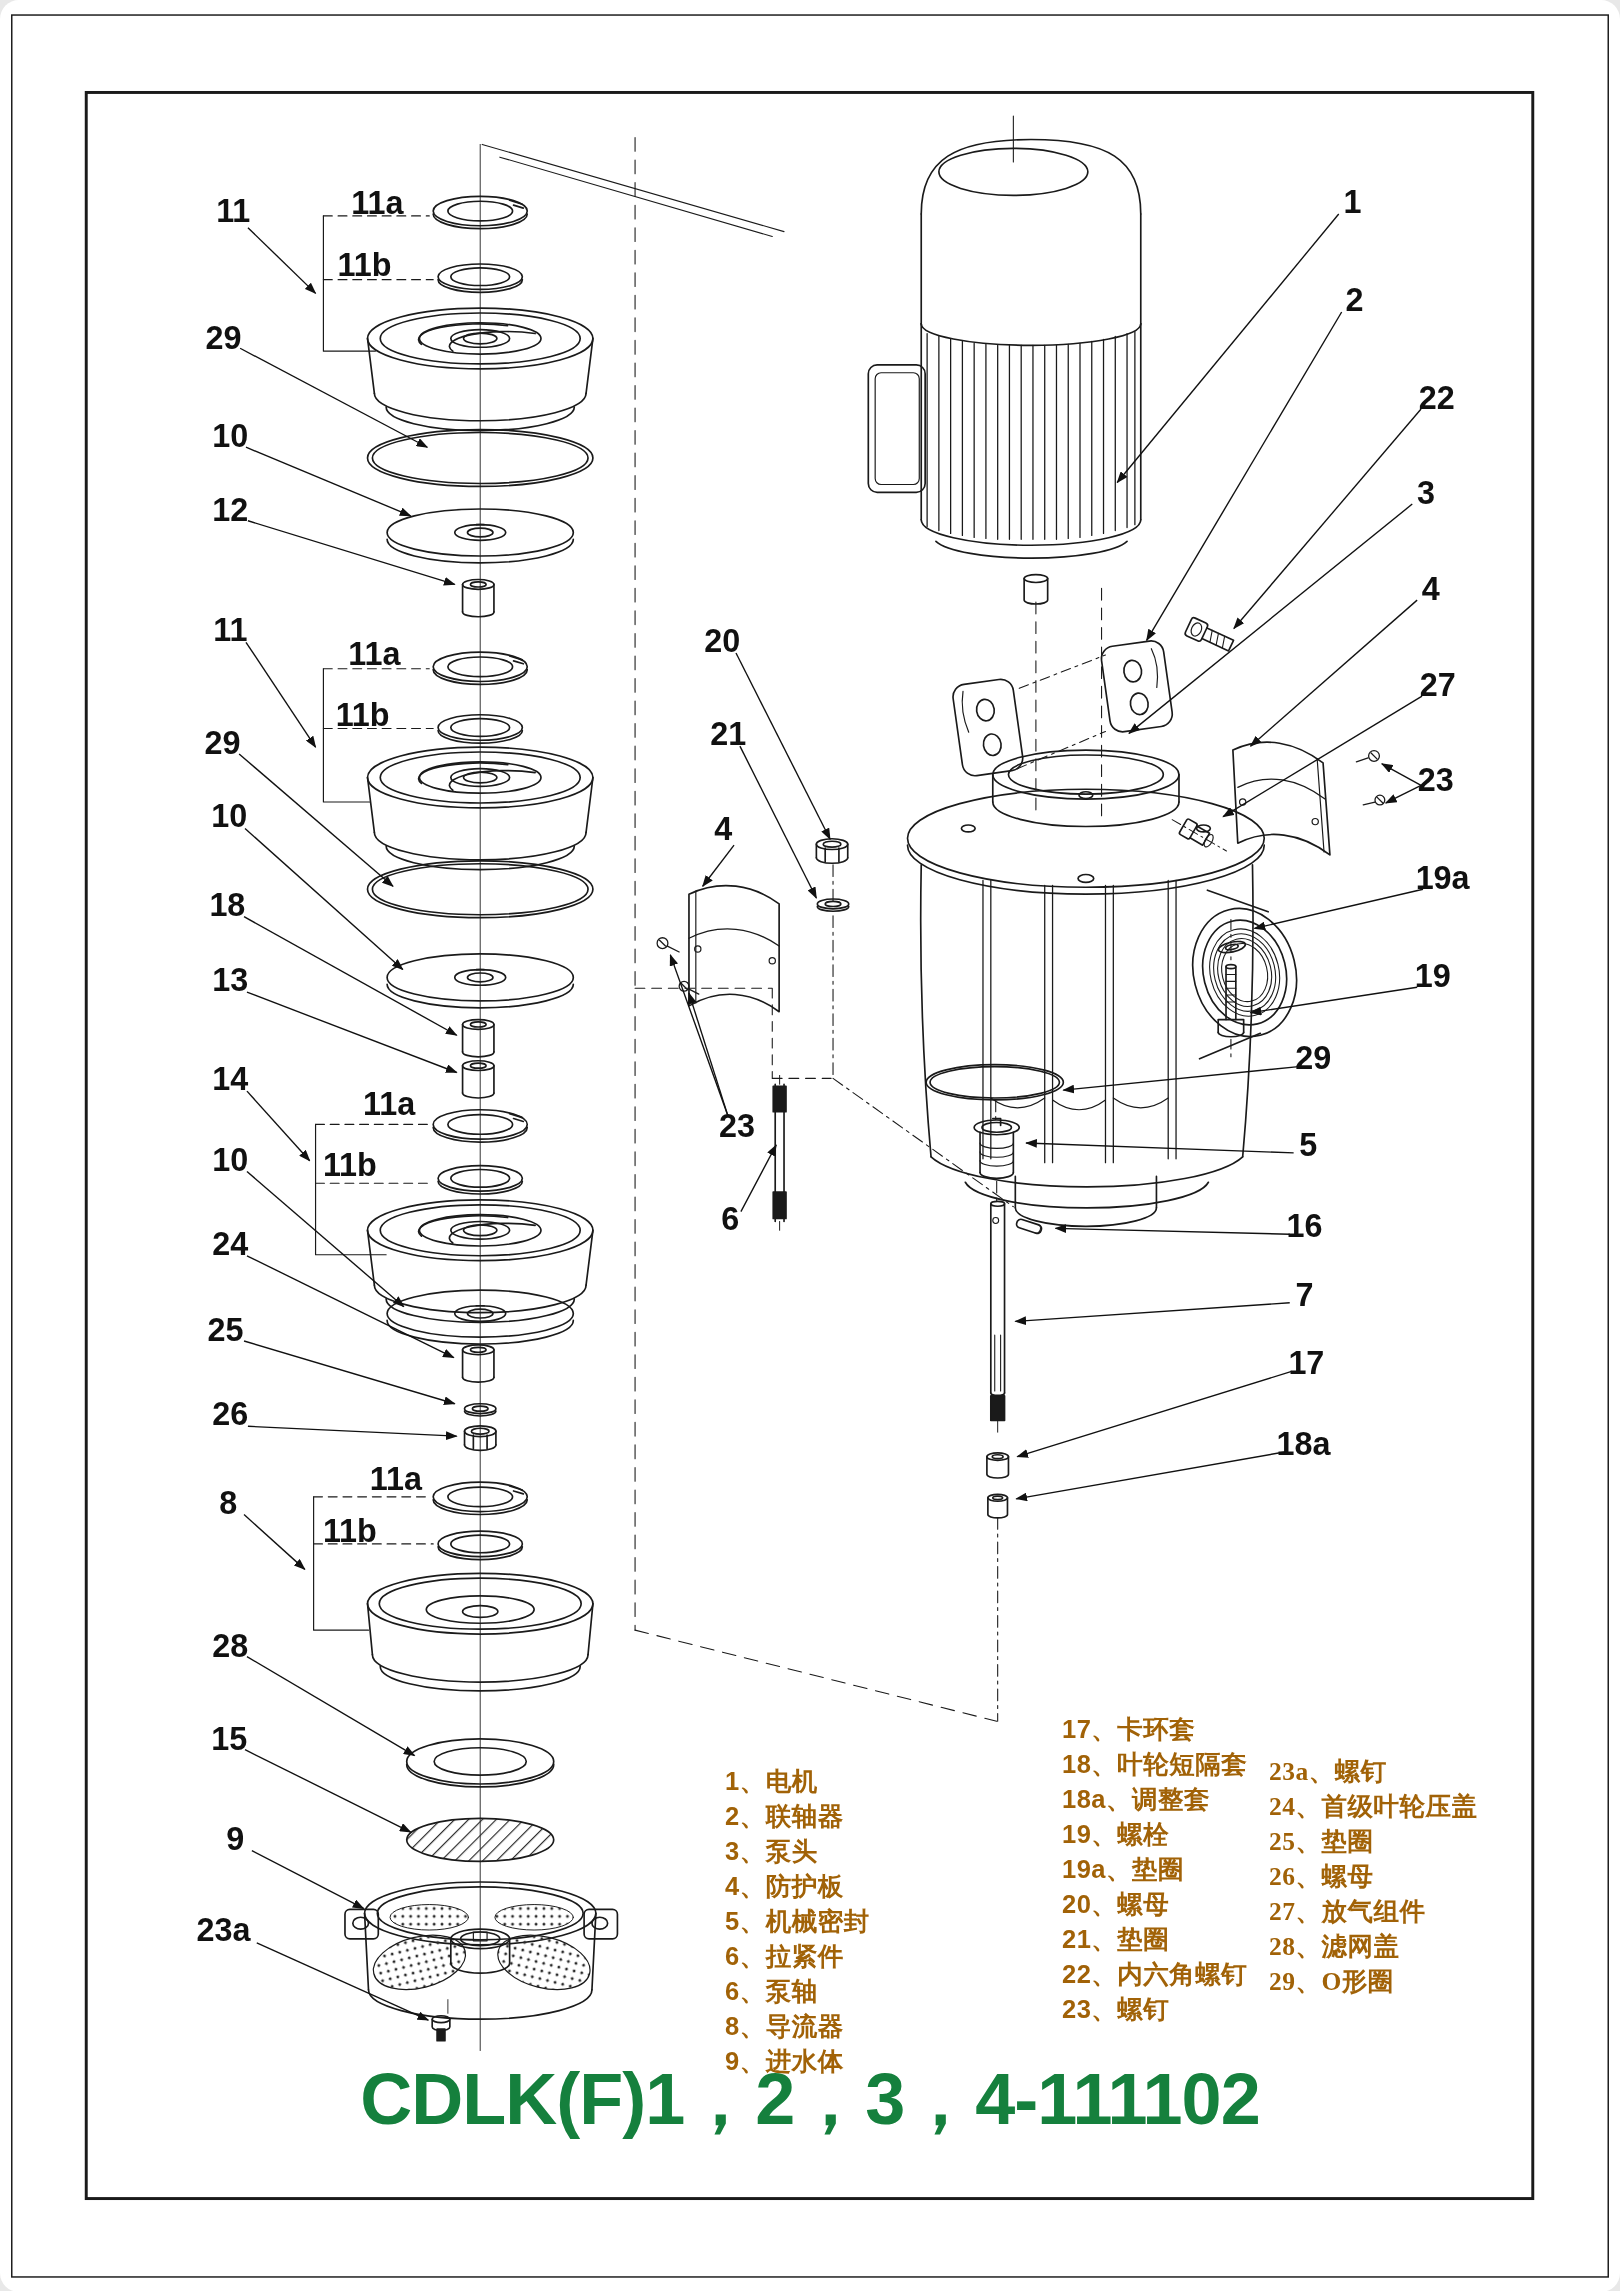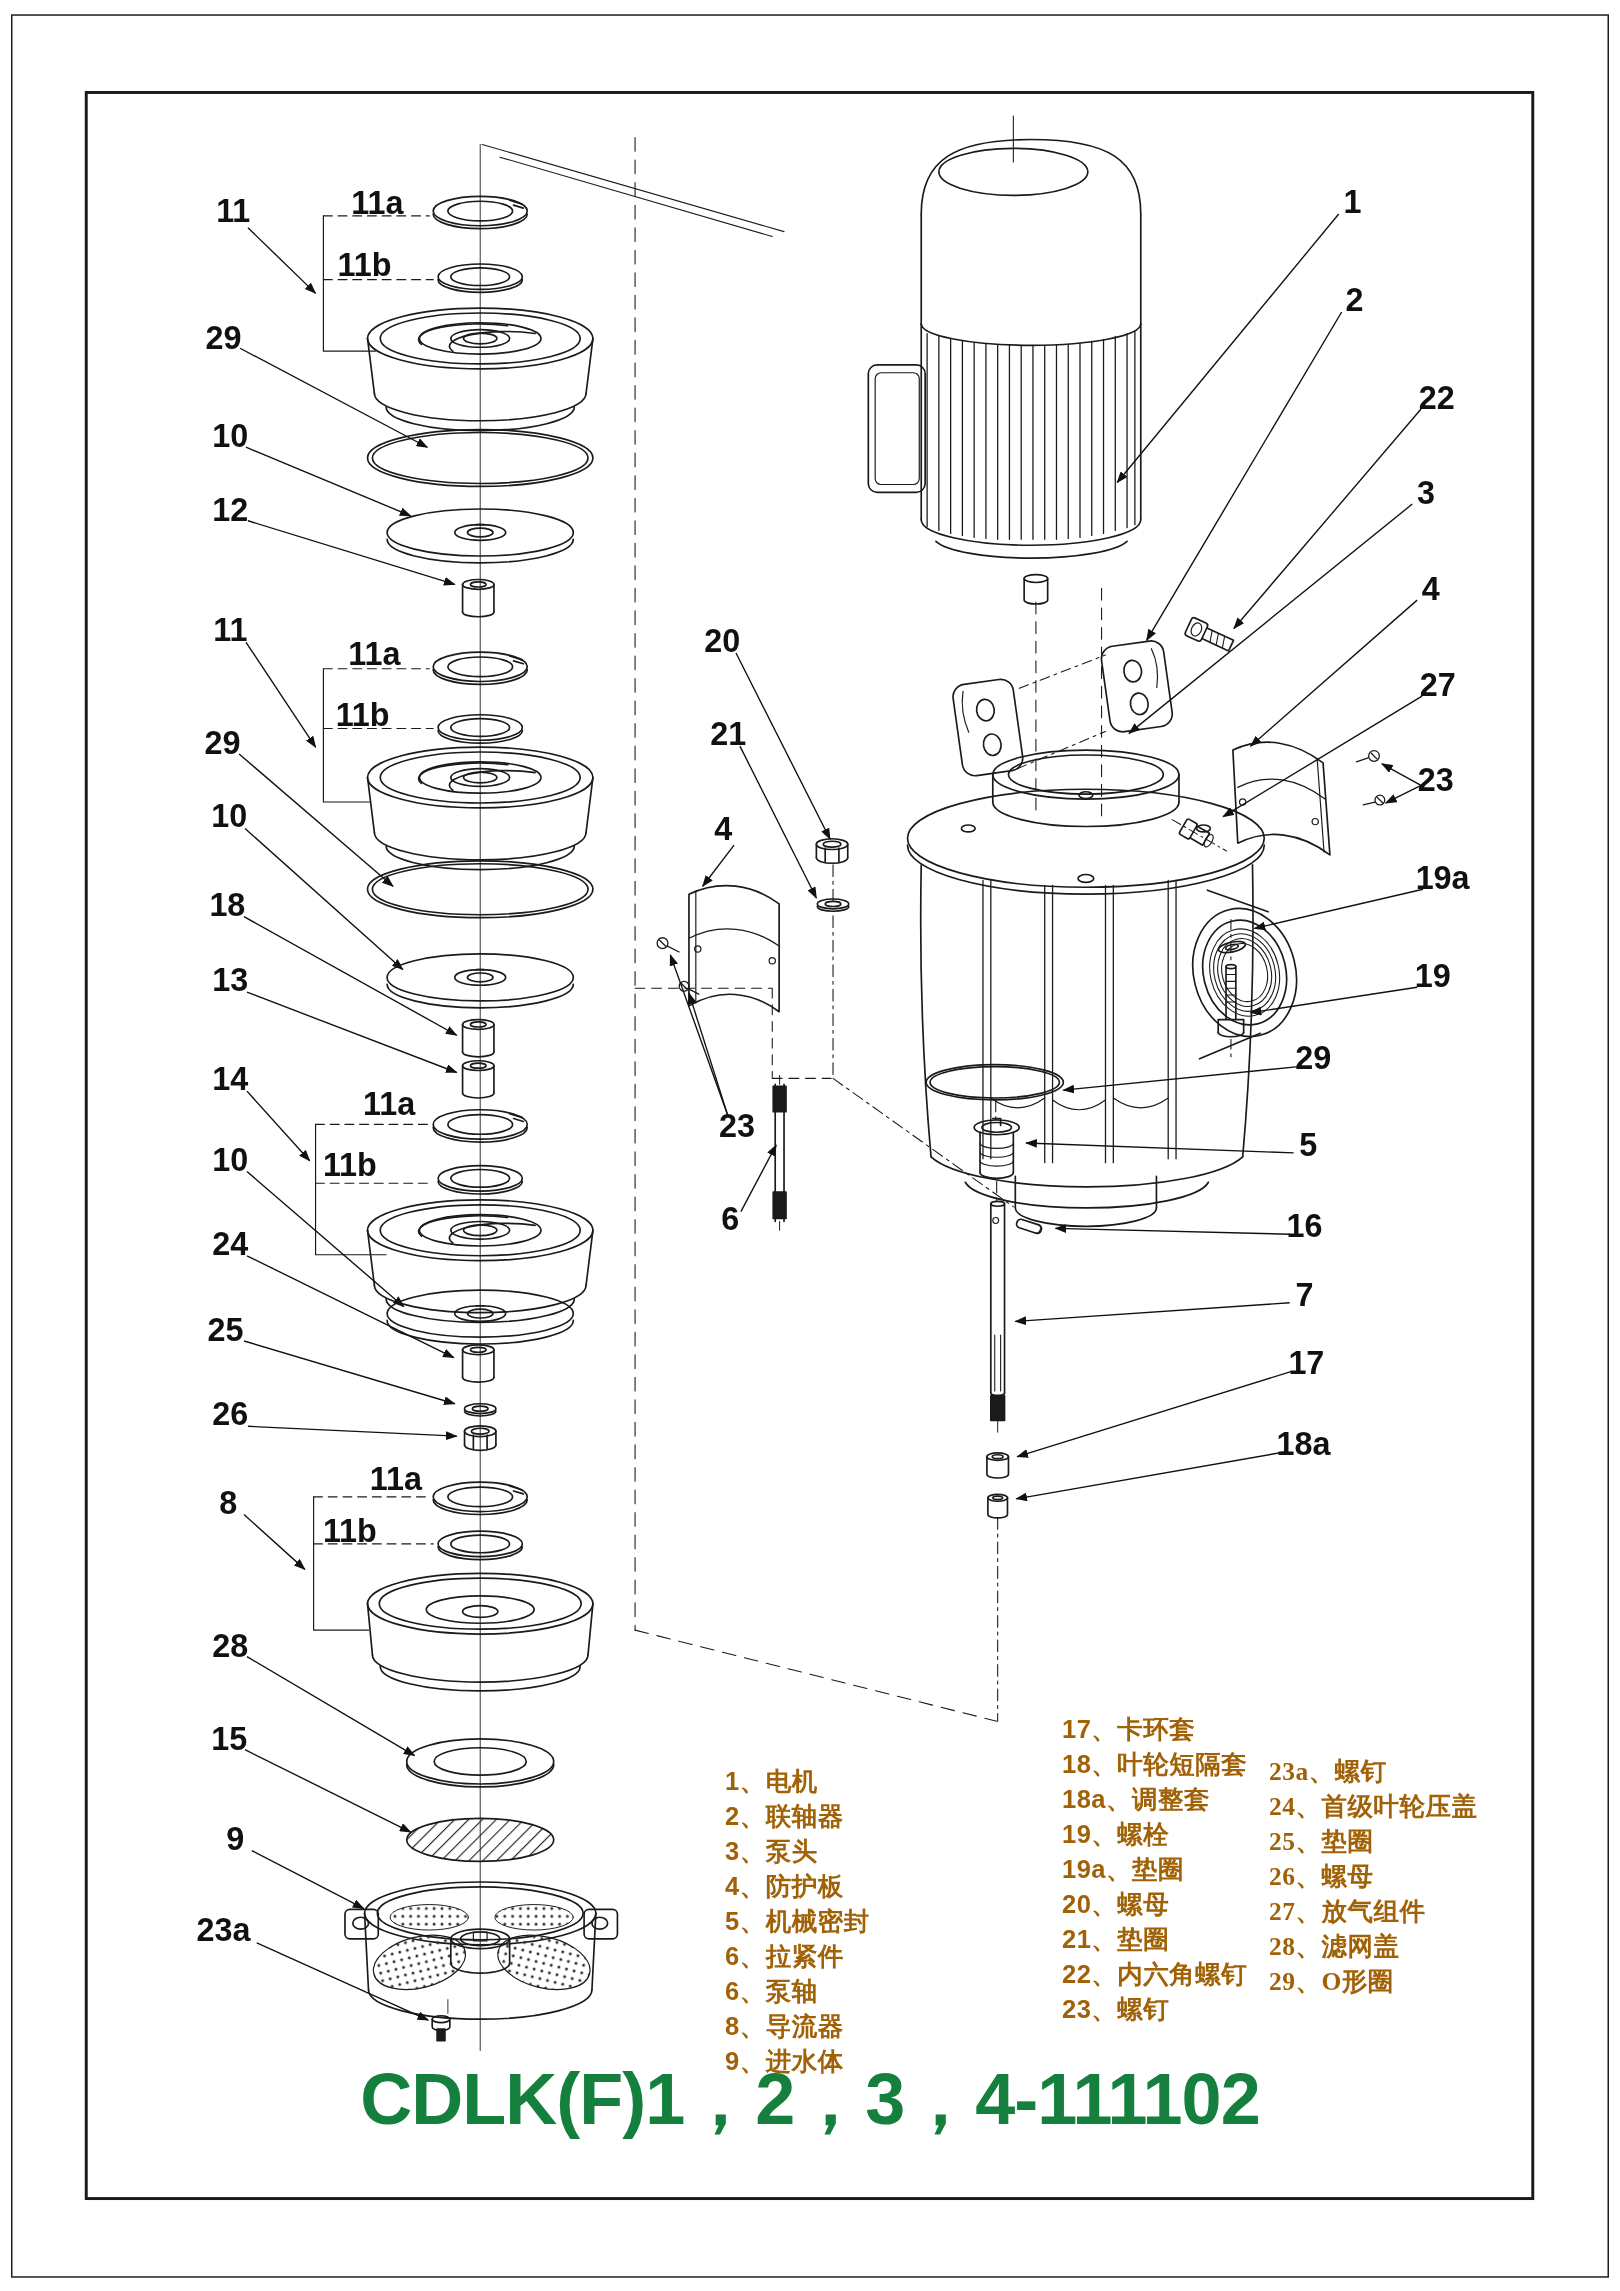--- a/index.html
+++ b/index.html
@@ -2,20 +2,21 @@
 <html><head>
 <meta charset="utf-8">
 <style>
   html,body{margin:0;padding:0;background:#e8e8e8;}
   .page{
     position:relative;
     width:1620px;height:2292px;
     background:#ffffff;
     font-family:"Liberation Sans", sans-serif;
     overflow:hidden;
+    border-radius:19px;
   }
   svg{position:absolute;left:0;top:0;}
   svg text{
     font-family:"Liberation Sans", sans-serif;
     font-weight:700;
     fill:#111111;
     stroke:none;
   }
   .lbl{font-size:33px;}
   .parts-list{

